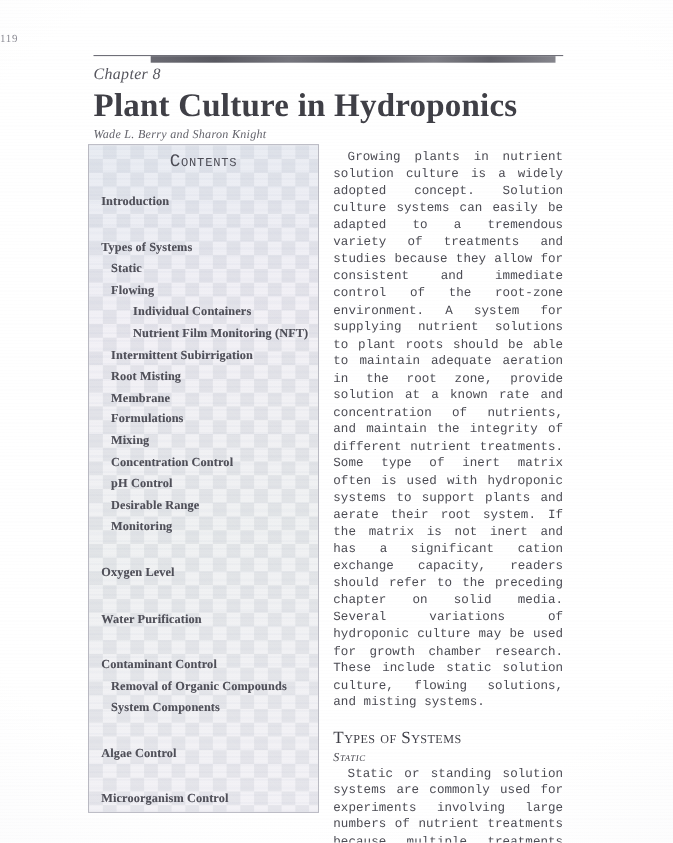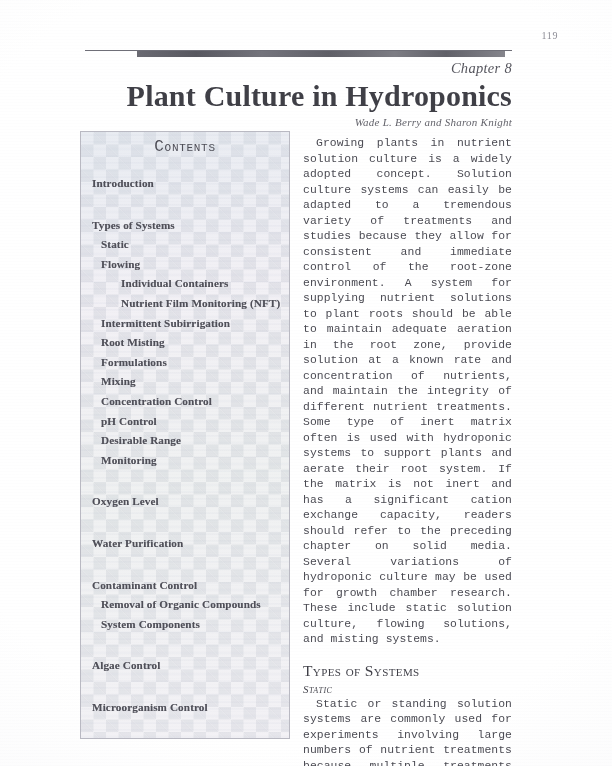--- a/index.html
+++ b/index.html
@@ -33,21 +33,21 @@
     background-image:
       repeating-linear-gradient(0deg, rgba(120,120,135,.028) 0px, rgba(120,120,135,.028) 1px, rgba(255,255,255,0) 1px, rgba(255,255,255,0) 3px);
   }
 
   
   .folio {
     position: absolute;
     top: 30px;
     left: 0;
     width: 558px;
-    text-align: right;
+    text-align: left;
     font-size: 10px;
     letter-spacing: .6px;
     color: #8d8d96;
     font-family: "Liberation Serif", serif;
   }
 
   
   .rule-thin {
     position: absolute;
     left: 85px;
@@ -71,21 +71,21 @@
        #606068 84%,
        #85858c 100%);
   }
 
   
   .title-block {
     position: absolute;
     left: 85px;
     top: 60px;
     width: 427px;
-    text-align: right;
+    text-align: left;
   }
   .chapter-label {
     font-family: "Liberation Serif", "DejaVu Serif", serif;
     font-style: italic;
     font-size: 14.5px;
     color: #55555d;
     letter-spacing: .3px;
     margin-bottom: 2px;
   }
   .chapter-title {
@@ -230,20 +230,21 @@
       <div class="contents-heading">Contents</div>
       <ul class="toc-list">
           <li class="toc-item toc-lvl-0">Introduction</li>
           <li class="toc-item toc-lvl-0">Types of Systems</li>
           <li class="toc-item toc-lvl-1">Static</li>
           <li class="toc-item toc-lvl-1">Flowing</li>
           <li class="toc-item toc-lvl-2">Individual Containers</li>
           <li class="toc-item toc-lvl-2">Nutrient Film Monitoring (NFT)</li>
           <li class="toc-item toc-lvl-1">Intermittent Subirrigation</li>
           <li class="toc-item toc-lvl-1">Root Misting</li>
+          <li class="toc-item toc-lvl-1">Membrane</li>
           <li class="toc-item toc-lvl-1">Formulations</li>
           <li class="toc-item toc-lvl-1">Mixing</li>
           <li class="toc-item toc-lvl-1">Concentration Control</li>
           <li class="toc-item toc-lvl-1">pH Control</li>
           <li class="toc-item toc-lvl-1">Desirable Range</li>
           <li class="toc-item toc-lvl-1">Monitoring</li>
           <li class="toc-item toc-lvl-0">Oxygen Level</li>
           <li class="toc-item toc-lvl-0">Water Purification</li>
           <li class="toc-item toc-lvl-0">Contaminant Control</li>
           <li class="toc-item toc-lvl-1">Removal of Organic Compounds</li>

